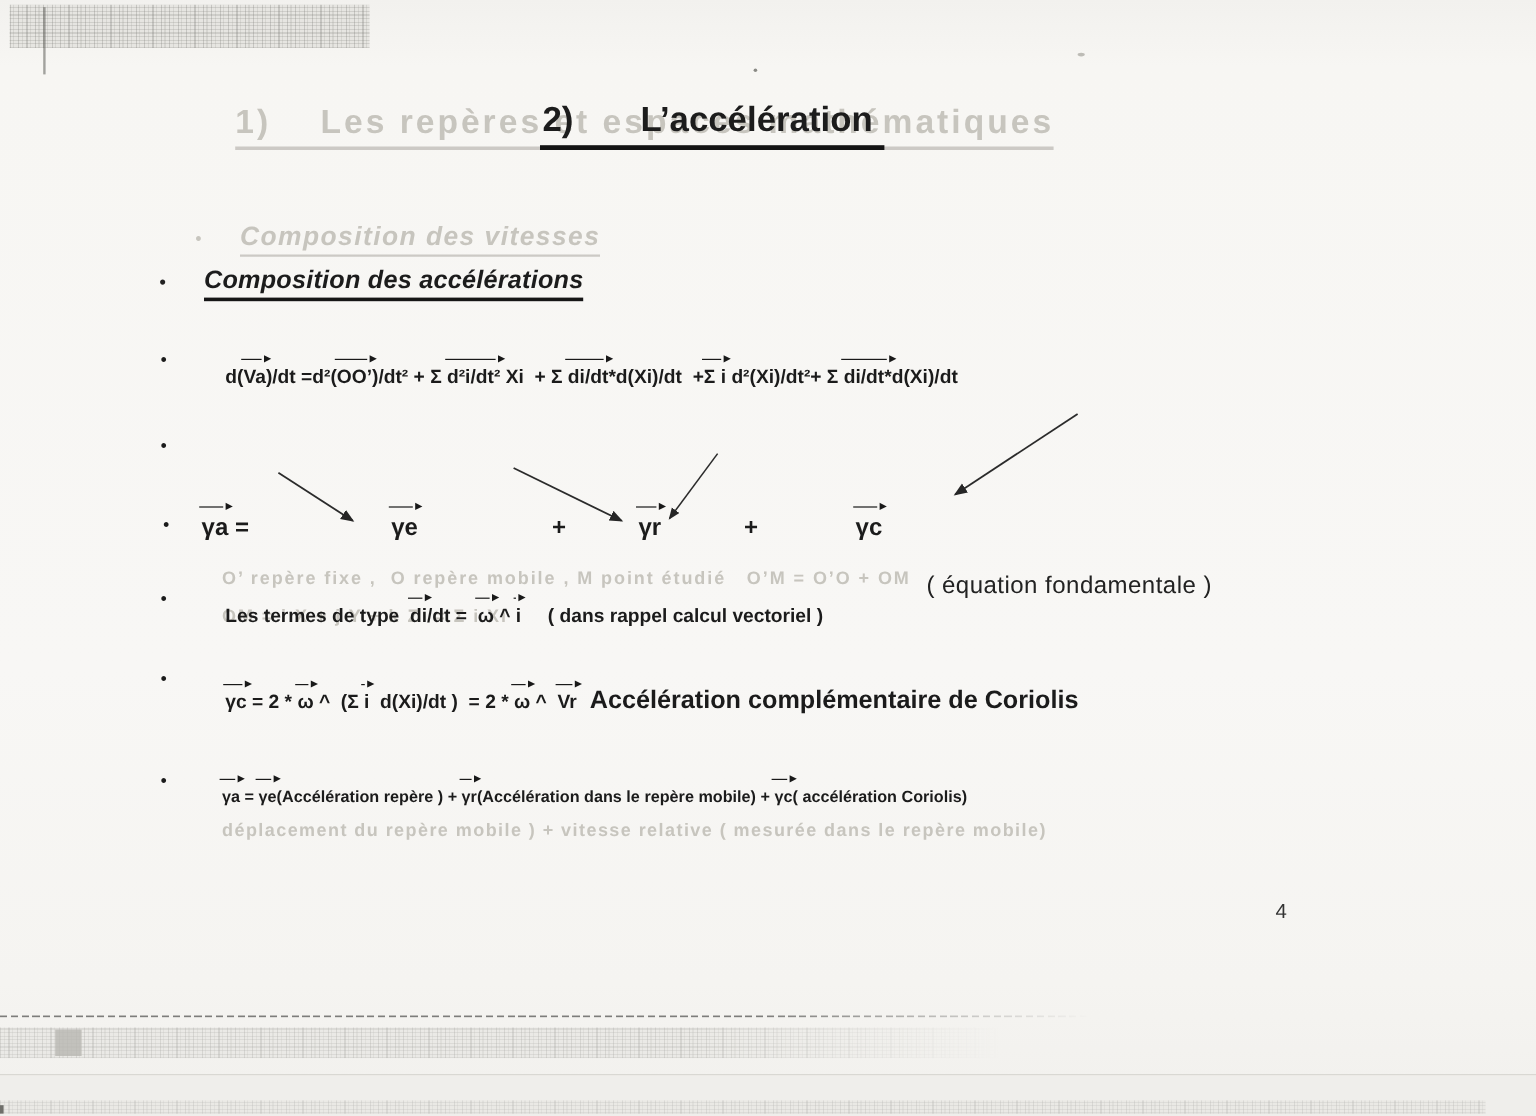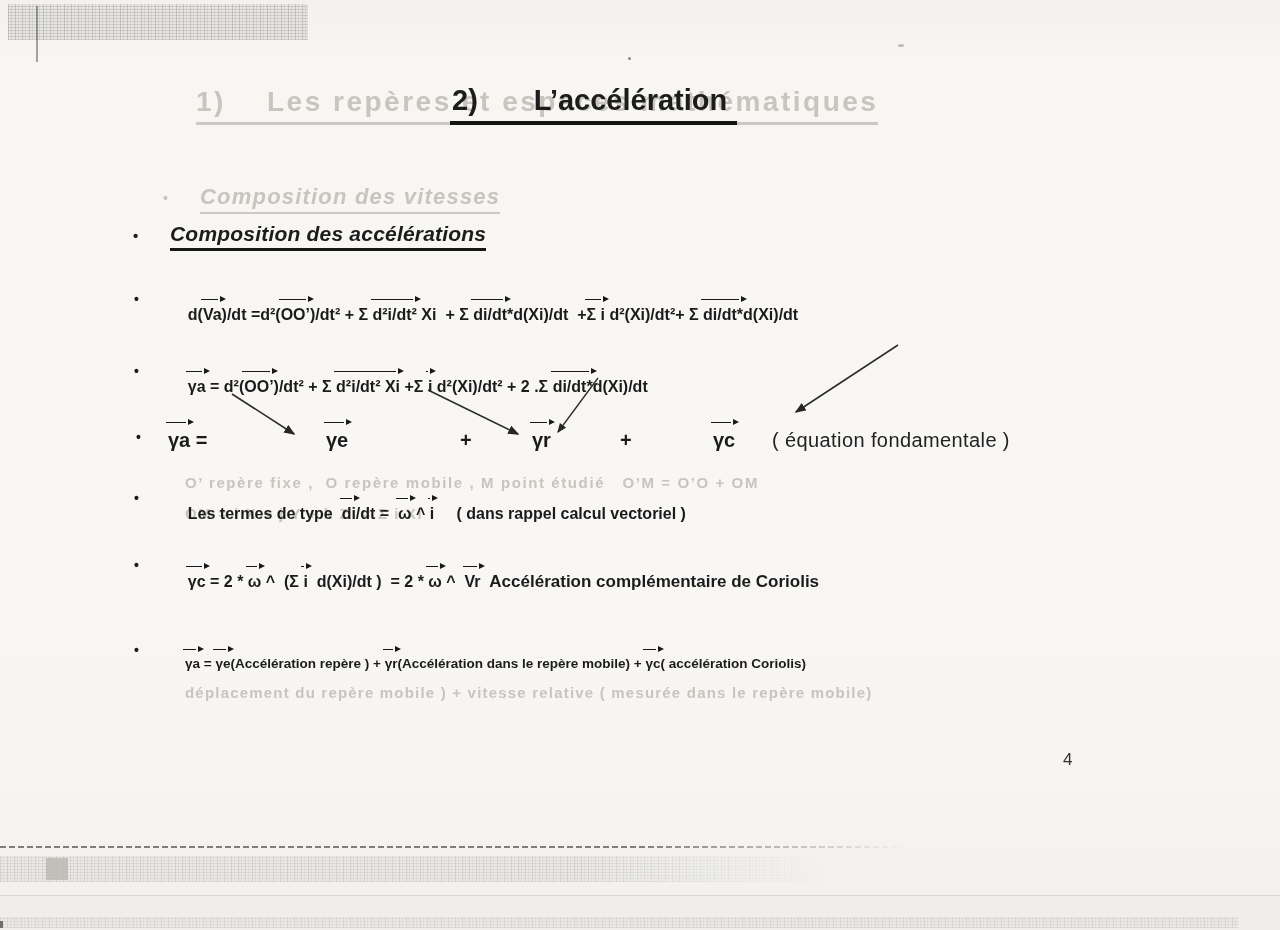--- a/index.html
+++ b/index.html
@@ -49,38 +49,38 @@
   }
   .bullet{position:absolute;font-size:15px;font-weight:700;color:#222;z-index:2;}
   
   .frow{position:absolute;left:170px;white-space:pre;font-weight:700;color:#1b1b1b;z-index:2;}
   .frow .b{position:absolute;left:-36px;top:3px;font-size:14px;}
   .f1{top:288px;font-size:16px;}
   .f2{top:360px;font-size:16px;}
   .f4{top:487px;font-size:16px;}
   .f5{top:554px;font-size:16px;}
   .f6{top:641px;font-size:13.5px;}
-  .small{font-size:17px;}
+  .small{font-size:21px;}
   
   .vec{position:relative;display:inline-block;}
   .vec::before{content:"";position:absolute;left:-2px;right:4px;top:-7px;border-top:1.8px solid #191919;}
   .vec::after{content:"";position:absolute;right:-4px;top:-10.5px;width:0;height:0;
     border-left:6.5px solid #191919;border-top:3.2px solid transparent;border-bottom:3.2px solid transparent;}
   
   .eqrow{position:absolute;left:0;top:425px;width:1150px;height:48px;z-index:2;
     font-size:20px;font-weight:700;color:#1b1b1b;}
   .eqrow .item{position:absolute;top:4px;white-space:pre;}
   .eq-bullet{left:136px;top:10px;font-size:14px;}
   .eq-ya{left:168px;text-align:right;}
   .eq-ye{left:326px;}
   .eq-p1{left:460px;}
   .eq-yr{left:532px;}
   .eq-p2{left:620px;}
   .eq-yc{left:713px;}
-  .eq-note{left:772px;font-weight:400;font-size:20px;letter-spacing:.4px;color:#222;}
+  .eq-note{left:772px;font-weight:400;font-size:20px;letter-spacing:.4px;color:#222;margin-top:48px;}
   
   .pagenum{position:absolute;left:1063px;top:750px;font-size:17px;color:#333;z-index:2;}
   
   .band-topleft{position:absolute;left:8px;top:4px;width:300px;height:36px;opacity:.85;z-index:1;}
   .crease{position:absolute;left:36px;top:6px;width:2px;height:56px;background:#5c5c57;opacity:.55;z-index:1;}
   .dashline{position:absolute;left:0;top:846px;width:908px;height:2px;opacity:.7;z-index:1;
     background:repeating-linear-gradient(90deg,#4c4c4a 0 6px,transparent 6px 9px);}
   .band-bottom{position:absolute;left:0;top:856px;width:835px;height:26px;opacity:.55;z-index:1;}
   .blob{position:absolute;left:46px;top:858px;width:22px;height:22px;background:#b8b7b2;opacity:.8;z-index:1;}
   .bottom-area{position:absolute;left:0;top:896px;width:1280px;height:34px;background:#efeeeb;z-index:0;}
@@ -115,21 +115,21 @@
   </div>
 
   <span class="bullet" style="left:133px;top:227px;">•</span>
   <div class="heading">Composition des accélérations</div>
 
   <div class="frow f1">
     <span class="b">•</span><span><span>d(</span><span class="vec">Va</span><span>)/dt =d²(</span><span class="vec">OO’</span><span>)/dt² + Σ </span><span class="vec">d²i/dt²</span><span> Xi  + Σ </span><span class="vec">di/dt</span><span>*d(Xi)/dt  +</span><span class="vec">Σ i</span><span> d²(Xi)/dt²+ Σ </span><span class="vec">di/dt*</span><span>d(Xi)/dt</span></span>
   </div>
 
   <div class="frow f2">
-    <span class="b">•</span><span><span class="vec">γa</span><span> = d²(</span><span class="vec">OO’</span><span>)/dt² + Σ </span><span class="vec">d²i/dt² Xi</span><span> +Σ </span><span class="vec">i</span><span> d²(Xi)/dt² + 2 .Σ </span><span class="vec">di/dt*</span><span>d(Xi)/dt</span></span>
+    <span class="b">•</span>
   </div>
 
   <div class="eqrow">
     <span class="item eq-bullet">•</span>
     <span class="item eq-ya"><span class="vec">γa</span><span> =</span></span>
     <span class="item eq-ye vec">γe</span>
     <span class="item eq-p1">+</span>
     <span class="item eq-yr vec">γr</span>
     <span class="item eq-p2">+</span>
     <span class="item eq-yc vec">γc</span>

